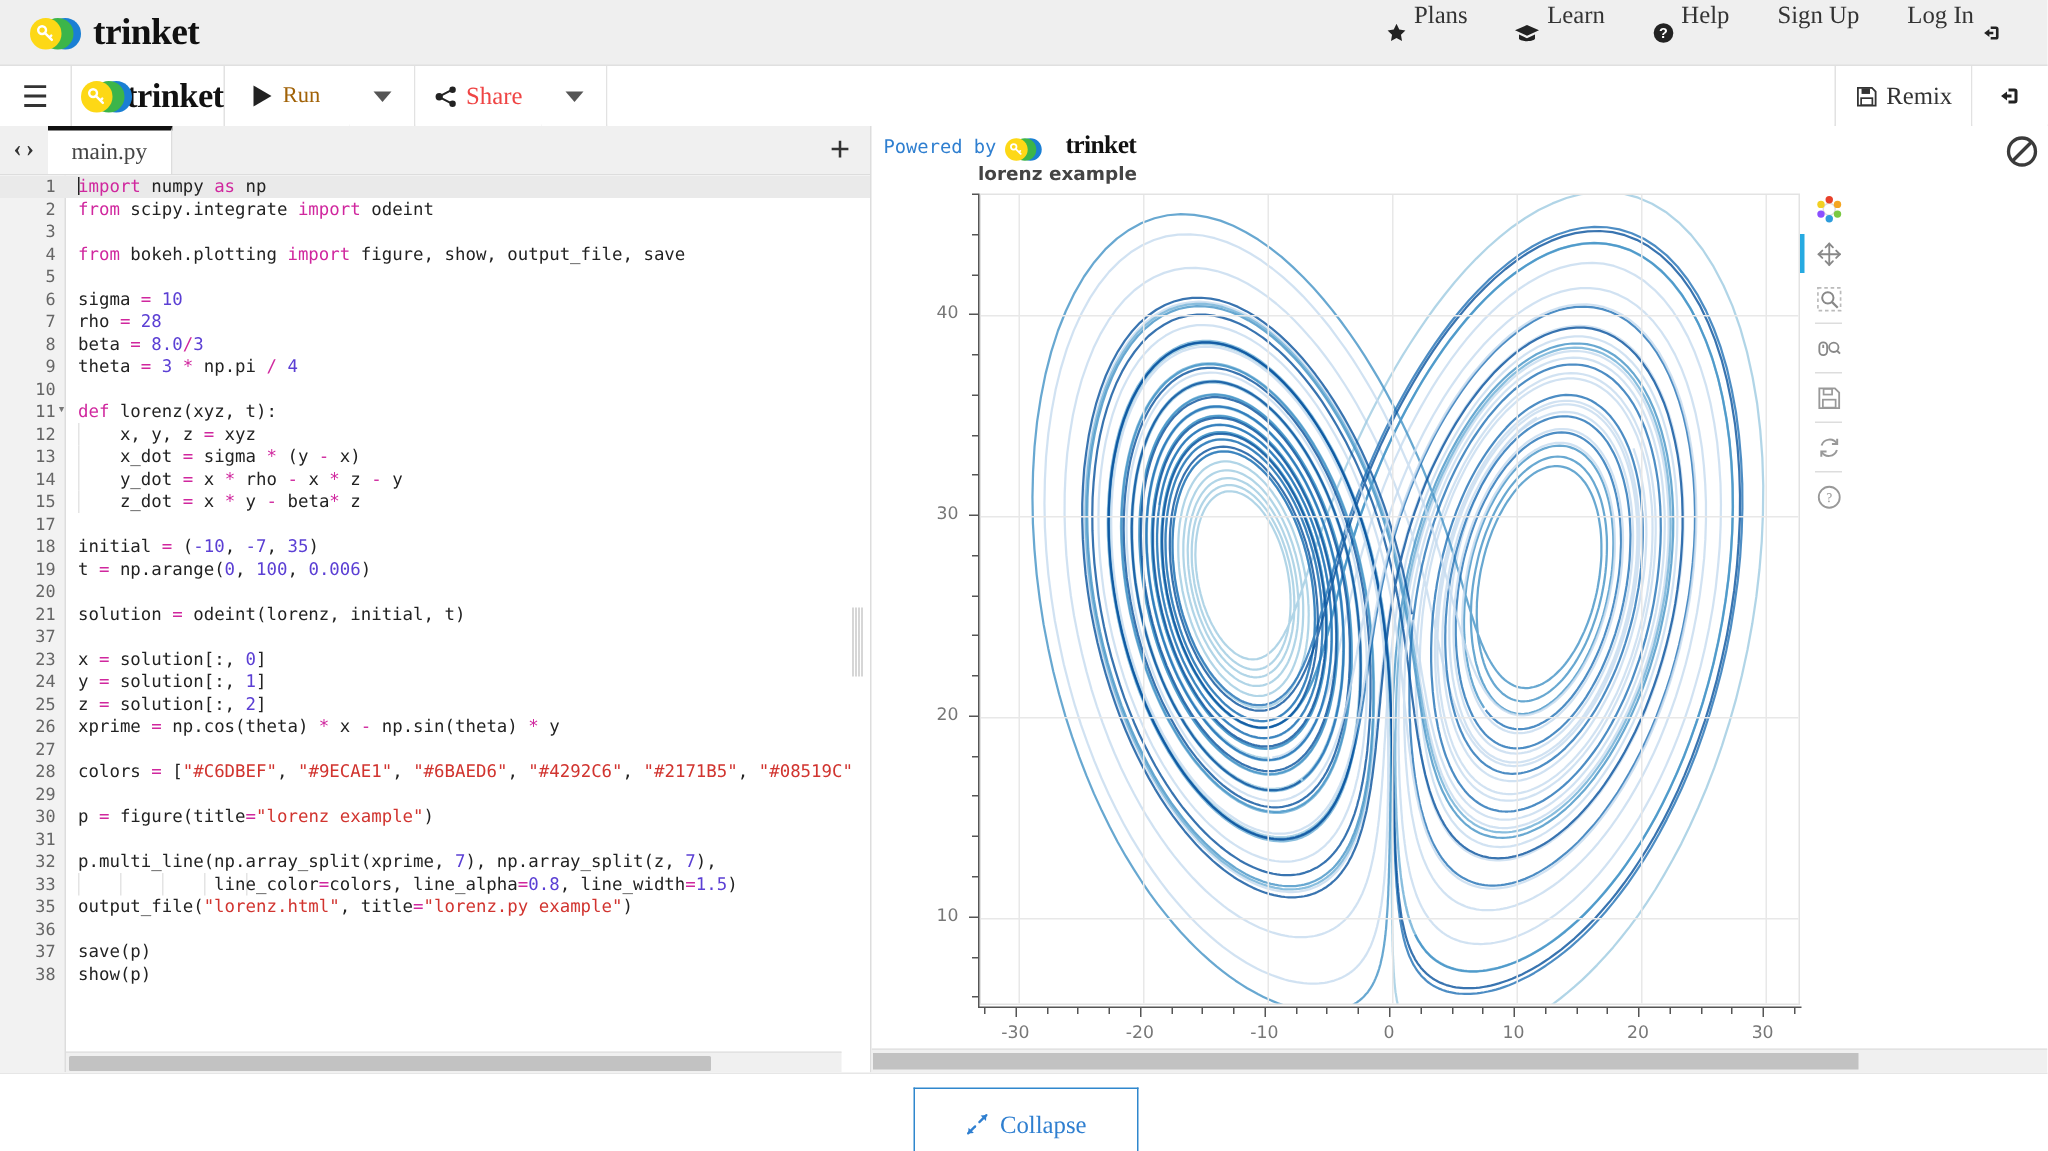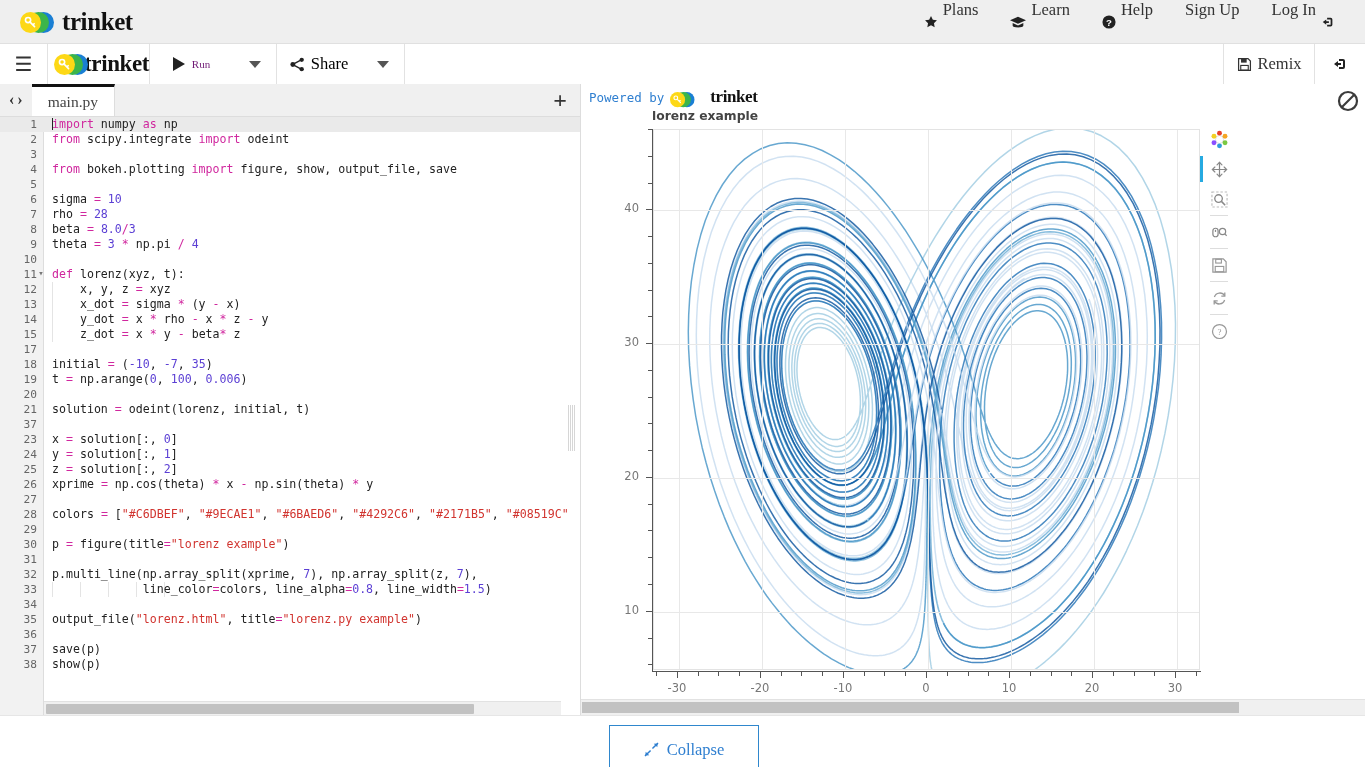--- a/index.html
+++ b/index.html
@@ -74,23 +74,23 @@
     color: #444; cursor: pointer; background: #fff;
     height: 40px;
   }
   #tb-hamburger { width: 48px; font-size: 20px; color: #333; }
   #tb-logo { width: 102px; padding-left: 6px; }
   #tb-logo .logo-word { font-size: 23px; }
   #tb-lang {
     width: 112px; gap: 6px; font-size: 16px; color: #555;
     border-right: 1px solid #e2e2e2;
   }
-  #tb-run { width: 83px; gap: 7px; font-size: 11px; color: #701a75; border-right: none;}
+  #tb-run { width: 83px; gap: 7px; font-size: 15px; color: #a16207; border-right: none;}
   #tb-run-caret { width: 44px; border-right: 1px solid #e2e2e2;}
-  #tb-share { width: 84px; gap: 6px; font-size: 16.5px; color: #000000; border-right: none;}
+  #tb-share { width: 84px; gap: 6px; font-size: 16.5px; color: #ef4444; border-right: none;}
   #tb-share-caret { width: 44px; }
   #tb-spacer { flex: 1; border-right: none; background: #fff; }
   #tb-remix { width: 92px; gap: 6px; font-size: 16.5px; color: #333; border-left: 1px solid #e2e2e2; border-right: 1px solid #e2e2e2;}
   #tb-login { width: 50px; border-right: none; }
   .caret-down {
     width: 0; height: 0;
     border-left: 6px solid transparent;
     border-right: 6px solid transparent;
     border-top: 7px solid #555;
   }
@@ -457,21 +457,20 @@
         <div class="row"><span class="ln">24</span><span class="code"><span>y </span><span class="op">=</span><span> solution[:, </span><span class="num">1</span><span>]</span></span></div>
         <div class="row"><span class="ln">25</span><span class="code"><span>z </span><span class="op">=</span><span> solution[:, </span><span class="num">2</span><span>]</span></span></div>
         <div class="row"><span class="ln">26</span><span class="code"><span>xprime </span><span class="op">=</span><span> np.cos(theta) </span><span class="op">*</span><span> x </span><span class="op">-</span><span> np.sin(theta) </span><span class="op">*</span><span> y</span></span></div>
         <div class="row"><span class="ln">27</span><span class="code"></span></div>
         <div class="row"><span class="ln">28</span><span class="code"><span>colors </span><span class="op">=</span><span> [</span><span class="str">"#C6DBEF"</span><span>, </span><span class="str">"#9ECAE1"</span><span>, </span><span class="str">"#6BAED6"</span><span>, </span><span class="str">"#4292C6"</span><span>, </span><span class="str">"#2171B5"</span><span>, </span><span class="str">"#08519C"</span></span></div>
         <div class="row"><span class="ln">29</span><span class="code"></span></div>
         <div class="row"><span class="ln">30</span><span class="code"><span>p </span><span class="op">=</span><span> figure(title</span><span class="op">=</span><span class="str">"lorenz example"</span><span>)</span></span></div>
         <div class="row"><span class="ln">31</span><span class="code"></span></div>
         <div class="row"><span class="ln">32</span><span class="code"><span>p.multi_line(np.array_split(xprime, </span><span class="num">7</span><span>), np.array_split(z, </span><span class="num">7</span><span>),</span></span></div>
         <div class="row"><span class="ln">33</span><span class="indent-guide" style="left: 52px;"></span><span class="indent-guide" style="left: 80px;"></span><span class="indent-guide" style="left: 108px;"></span><span class="indent-guide" style="left: 136px;"></span><span class="indent-guide" style="left: 164px;"></span><span class="code"><span>             line_color</span><span class="op">=</span><span>colors, line_alpha</span><span class="op">=</span><span class="num">0.8</span><span>, line_width</span><span class="op">=</span><span class="num">1.5</span><span>)</span></span></div>
-        <div class="row"><span class="ln">34</span><span class="code"></span></div>
         <div class="row"><span class="ln">35</span><span class="code"><span>output_file(</span><span class="str">"lorenz.html"</span><span>, title</span><span class="op">=</span><span class="str">"lorenz.py example"</span><span>)</span></span></div>
         <div class="row"><span class="ln">36</span><span class="code"></span></div>
         <div class="row"><span class="ln">37</span><span class="code"><span>save(p)</span></span></div>
         <div class="row"><span class="ln">38</span><span class="code"><span>show(p)</span></span></div>
       </div>
     <div id="editor-grip"></div>
     <div id="editor-hscroll">
       <div id="editor-hthumb"></div>
     </div>
   </div>

